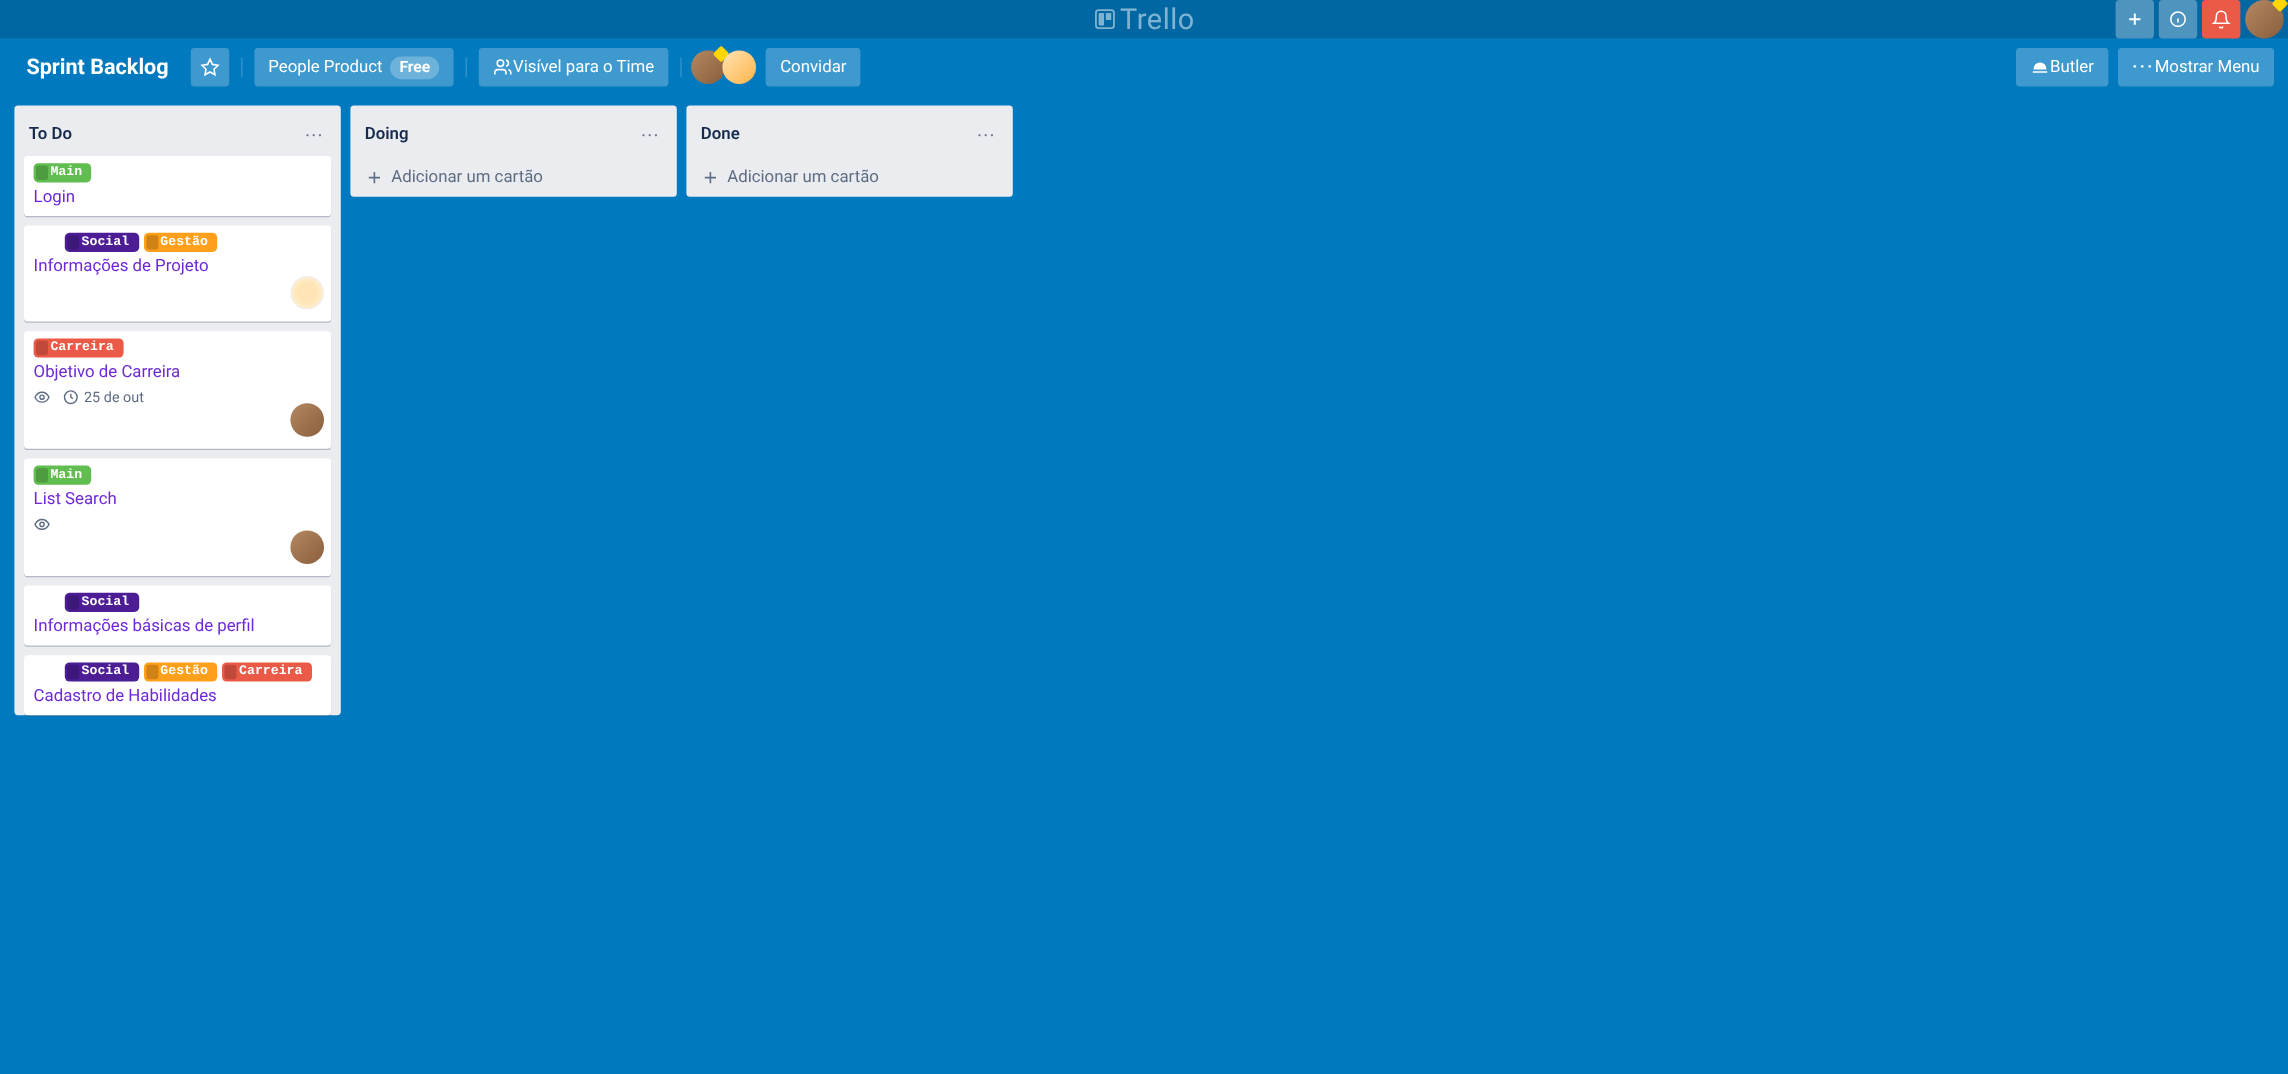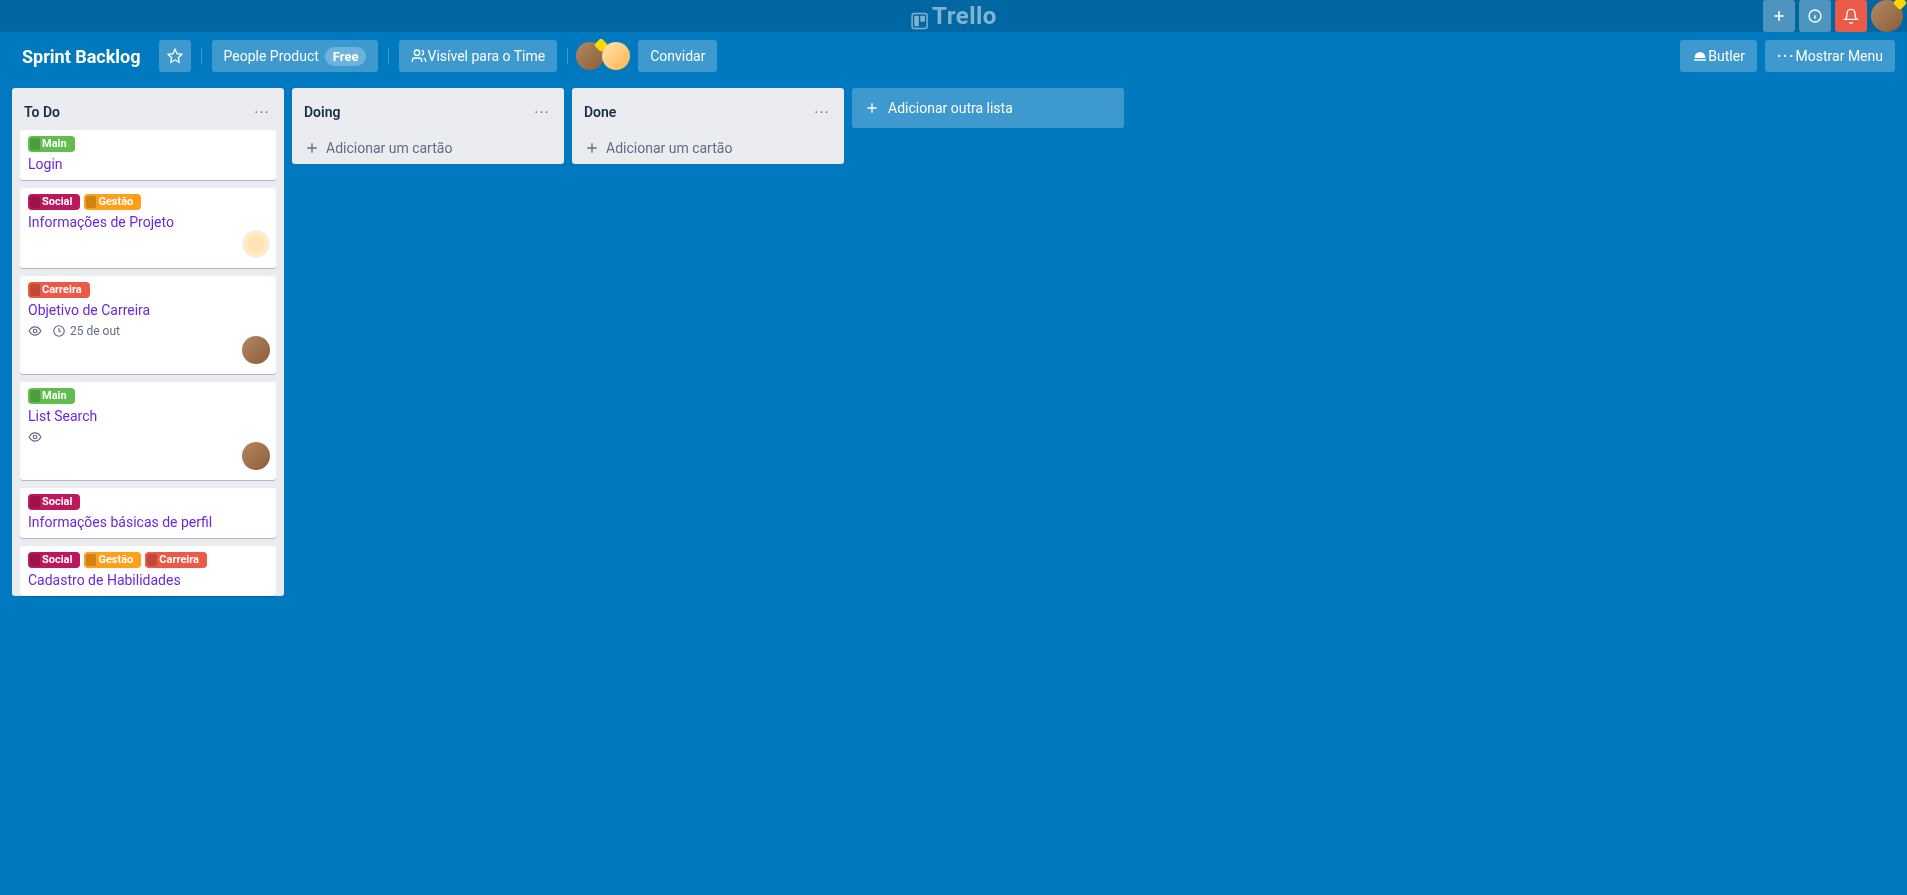--- a/index.html
+++ b/index.html
@@ -8,21 +8,21 @@
   
   .topnav { height: 32px; padding: 4px; display: flex; align-items: center; background: rgba(0,0,0,0.15); position: relative; }
   .topnav-left, .topnav-right { display: flex; align-items: center; gap: 4px; }
   .topnav-right { margin-left: auto; }
   .nav-btn { background: rgba(255,255,255,0.3); border: none; border-radius: 3px; height: 32px; min-width: 32px; padding: 0 8px; color: #fff; font-weight: 700; font-size: 14px; display: flex; align-items: center; gap: 6px; cursor: pointer; }
   .nav-btn.icon-only { padding: 0; width: 32px; justify-content: center; }
   .nav-btn.red { background: #eb5a46; }
   .search-wrap { position: relative; }
   .search-input { background: rgba(255,255,255,0.3); border: none; border-radius: 3px; height: 32px; width: 184px; padding: 0 30px 0 10px; color: #fff; }
   .search-icon-pos { position: absolute; right: 8px; top: 50%; transform: translateY(-50%); color: #fff; pointer-events: none; }
-  .logo { position: absolute; left: 50%; top: 50%; transform: translate(-50%, -50%); color: rgba(255,255,255,0.5); font-family: "Brush Script MT", cursive; font-size: 24px; font-weight: 700; display: flex; align-items: flex-end; gap: 4px; letter-spacing: 0.5px; }
+  .logo { position: absolute; left: 50%; top: 50%; transform: translate(-50%, -50%); color: rgba(255,255,255,0.5); font-family: "Brush Script MT", cursive; font-size: 24px; font-weight: 400; display: flex; align-items: center; gap: 4px; letter-spacing: 0.5px; }
   .avatar-img { width: 32px; height: 32px; border-radius: 50%; background: linear-gradient(135deg,#b58863,#8b5e3c); border: none; cursor: pointer; position: relative; }
   .avatar-img .gold-dot { position: absolute; top: -2px; right: -2px; width: 10px; height: 10px; background: gold; border-radius: 2px; transform: rotate(45deg); }
   
   
   .board-header { height: 48px; padding: 8px 12px; display: flex; align-items: center; gap: 8px; }
   .board-name { color: #fff; font-size: 18px; font-weight: 700; padding: 0 10px; height: 32px; display: flex; align-items: center; border-radius: 3px; cursor: pointer; }
   .bh-btn { background: rgba(255,255,255,0.24); border: none; border-radius: 3px; height: 32px; padding: 0 12px; color: #fff; font-size: 14px; display: flex; align-items: center; gap: 0; cursor: pointer; }
   .bh-btn.icon-only { padding: 0; width: 32px; justify-content: center; }
   .bh-divider { width: 1px; height: 16px; background: rgba(255,255,255,0.24); margin: 0 2px; }
   .badge-free { background: rgba(255,255,255,0.25); border-radius: 10px; padding: 2px 8px; font-size: 13px; margin-left: 6px; font-weight: bold; }
@@ -33,24 +33,24 @@
   
   
   .board { padding: 8px 12px; display: flex; align-items: flex-start; gap: 8px; height: calc(100% - 80px); overflow-x: auto; }
   .list { background: #ebecf0; border-radius: 3px; width: 272px; flex-shrink: 0; display: flex; flex-direction: column; max-height: 100%; }
   .list-header { padding: 10px 8px 4px 12px; display: flex; align-items: center; }
   .list-name { font-size: 14px; font-weight: 600; color: #172b4d; flex: 1; cursor: pointer; }
   .list-menu { color: #6b778c; width: 28px; height: 28px; display: flex; align-items: center; justify-content: center; border-radius: 3px; cursor: pointer; font-size: 16px; letter-spacing: 1px; }
   .list-cards { padding: 0 8px; display: flex; flex-direction: column; gap: 8px; }
   .card { background: #fff; border-radius: 3px; box-shadow: 0 1px 0 rgba(9,30,66,.25); padding: 6px 8px 6px; cursor: pointer; position: relative; }
   .card-labels { display: flex; gap: 4px; flex-wrap: wrap; margin-bottom: 4px; }
-  .label { min-width: 40px; height: 16px; border-radius: 4px; color: #fff; font-size: 11px; font-weight: 700; padding: 0 8px 0 14px; line-height: 16px; position: relative; overflow: hidden; }
+  .label { min-width: 40px; height: 16px; border-radius: 4px; color: #fff; font-size: 11px; font-weight: 700; padding: 0 8px 0 14px; line-height: 16px; position: relative; overflow: hidden; font-family: Liberation Mono, monospace; }
   .label::before { content: ""; position: absolute; left: 2px; top: 2px; width: 10px; height: 12px; background: rgba(0,0,0,0.18); border-radius: 2px; }
   .label.green { background: #61bd4f; }
-  .label.yellow { background: #be185d; }
+  .label.yellow { background: #4c1d95; margin-left: 26px; }
   .label.orange { background: #ff9f1a; }
   .label.red { background: #eb5a46; }
   .card-title { font-size: 14px; color: #6d28d9; margin-bottom: 2px; }
   .card-badges { display: flex; align-items: center; gap: 10px; margin-top: 6px; color: #5e6c84; font-size: 12px; }
   .card-badges .badge { display: flex; align-items: center; gap: 4px; }
   .card-members { position: absolute; right: 6px; bottom: 6px; }
   .card-member { width: 28px; height: 28px; border-radius: 50%; background: linear-gradient(135deg,#b58863,#8b5e3c); display: inline-block; }
   .card-member.orange { background: radial-gradient(circle,#ffe4b5 40%,#fff7e0 100%); border: 1px solid #eee; }
   .card.pad-bottom { padding-bottom: 36px; }
   .add-card { color: #5e6c84; padding: 8px 12px; font-size: 14px; display: flex; align-items: center; gap: 6px; cursor: pointer; border-radius: 0 0 3px 3px; margin-top: 2px; }
@@ -252,20 +252,14 @@
         </div>
     </div>
     <div class="add-card">
       <svg class="ico" viewBox="0 0 24 24" fill="none" stroke="currentColor" stroke-width="2">
           <path d="M12 5v14M5 12h14"></path>
         </svg>
       <span>Adicionar um cartão</span>
     </div>
   </div>
 
-  <div class="add-list">
-    <svg class="ico" viewBox="0 0 24 24" fill="none" stroke="currentColor" stroke-width="2">
-        <path d="M12 5v14M5 12h14"></path>
-      </svg>
-    <span>Adicionar outra lista</span>
-  </div>
 
 </div>
 
 </body></html>

